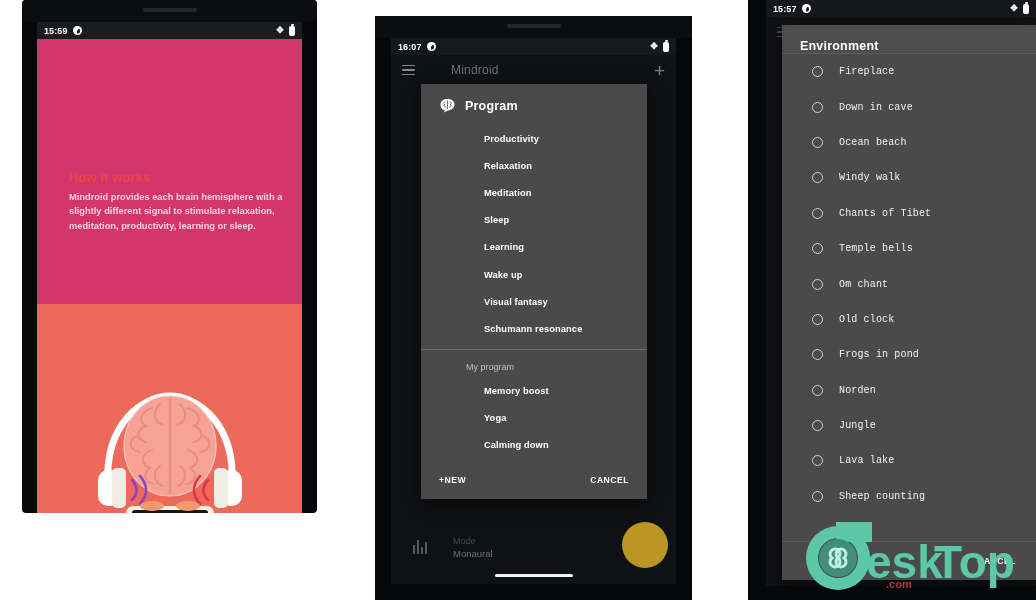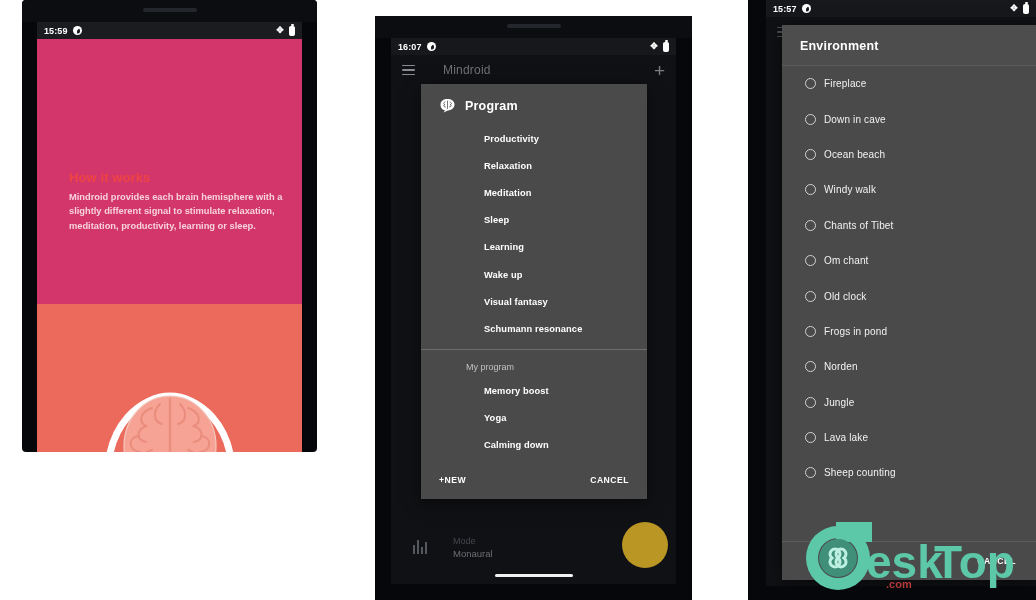--- a/index.html
+++ b/index.html
@@ -74,21 +74,21 @@
   .glyph-batt {
     width: 6px; height: 10px; border: 1.2px solid #fff; border-radius: 1.5px;
     position: relative; background: #fff;
   }
   .glyph-batt::before {
     content:""; position:absolute; top:-2.4px; left:1.2px;
     width:3px; height:1.6px; background:#fff; border-radius:1px;
   }
 
   
-  #phone1 { left: 22px; top: 0px; width: 295px; height: 452px; border-radius: 4px; }
+  #phone1 { left: 22px; top: 0px; width: 295px; height: 513px; border-radius: 4px; }
   #phone1 .screen { left: 15px; top: 22px; width: 265px; height: 535px; }
 
   .onb-top {
     position: absolute; left:0; right:0; top: 0; height: 282px;
     background: var(--pink);
   }
   .onb-bottom {
     position: absolute; left:0; right:0; top: 282px; bottom: 0;
     background: var(--coral);
   }
@@ -124,21 +124,21 @@
   #phone2 { left: 375px; top: 16px; width: 317px; height: 600px; }
   #phone2 .screen { left: 16px; top: 22px; width: 285px; height: 546px; background:#101114; }
 
   .app-bar {
     position:absolute; top: 17px; left:0; right:0; height: 30px;
     display:flex; align-items:center; padding: 0 11px;
     color:#c8c9cc;
   }
   .hamburger { width: 13px; display:flex; flex-direction:column; gap:3px; }
   .hamburger span { display:block; height:1.5px; background:#8a8c91; border-radius:1px; }
-  .app-title { margin-left: 28px; font-size: 12px; color:#6f7175; letter-spacing:.2px; }
+  .app-title { margin-left: 36px; font-size: 12px; color:#6f7175; letter-spacing:.2px; }
   .plus-btn { margin-left:auto; font-size: 19px; line-height:1; color:#7b7d81; font-weight:300; }
 
   .bg-content {
     position:absolute; left:0; right:0; top:47px; bottom:0;
     color:#3d3f44;
   }
   .eq-icon { position:absolute; left: 22px; bottom: 30px; display:flex; gap:2px; align-items:flex-end; height:16px; }
   .eq-icon i { display:block; width:2px; background:#55585d; }
   .mode-label { position:absolute; left: 62px; bottom: 38px; font-size: 9px; color:#44474c; }
   .mode-value { position:absolute; left: 62px; bottom: 25px; font-size: 9.5px; color:#6b6e73;margin-top:24px; }
@@ -185,30 +185,31 @@
   
   #phone3 { left: 748px; top: 0px; width: 342px; height: 600px; }
   #phone3 .screen { left: 18px; top: 0px; width: 270px; height: 586px; background:#101114; }
 
   #dialog3 {
     left: 16px; top: 25px; width: 254px; height: 555px;
     background:#4a4a4a;
     display:flex; flex-direction:column;
   }
   .dlg3-head {
-    padding: 14px 0 12px 18px;
+    padding: 14px 0 0 18px;
     font-size: 12.5px; font-weight: bold; letter-spacing:.2px;
     border-bottom: 1px solid #5b5b5b;
     background:#4d4d4d;
   }
   .dlg3-list { flex: 1 1 auto; }
   .radio-row {
-    display:flex; align-items:center; gap: 8px;
-    padding: 0 0 0 23px;
+    display:flex; align-items:center; gap: 16px;
+    padding: 0 0 0 30px;
     height: 35.4px;
+    font-family: Liberation Mono, monospace;
   }
   .radio {
     width: 11px; height: 11px; border-radius: 50%;
     border: 1.4px solid #d2d2d2; flex:none;
   }
   .radio-label { font-size: 10px; color:#f2f2f2; letter-spacing:.15px; }
   .dlg3-actions {
     border-top: 1px solid #5b5b5b;
     display:flex; align-items:center;
     padding: 14px 20px;
@@ -434,20 +435,24 @@
           <div class="radio-row">
             <span class="radio"></span>
             <span class="radio-label">Windy walk</span>
           </div>
           <div class="radio-row">
             <span class="radio"></span>
             <span class="radio-label">Chants of Tibet</span>
           </div>
           <div class="radio-row">
             <span class="radio"></span>
+            <span class="radio-label">Temple bells</span>
+          </div>
+          <div class="radio-row">
+            <span class="radio"></span>
             <span class="radio-label">Om chant</span>
           </div>
           <div class="radio-row">
             <span class="radio"></span>
             <span class="radio-label">Old clock</span>
           </div>
           <div class="radio-row">
             <span class="radio"></span>
             <span class="radio-label">Frogs in pond</span>
           </div>

